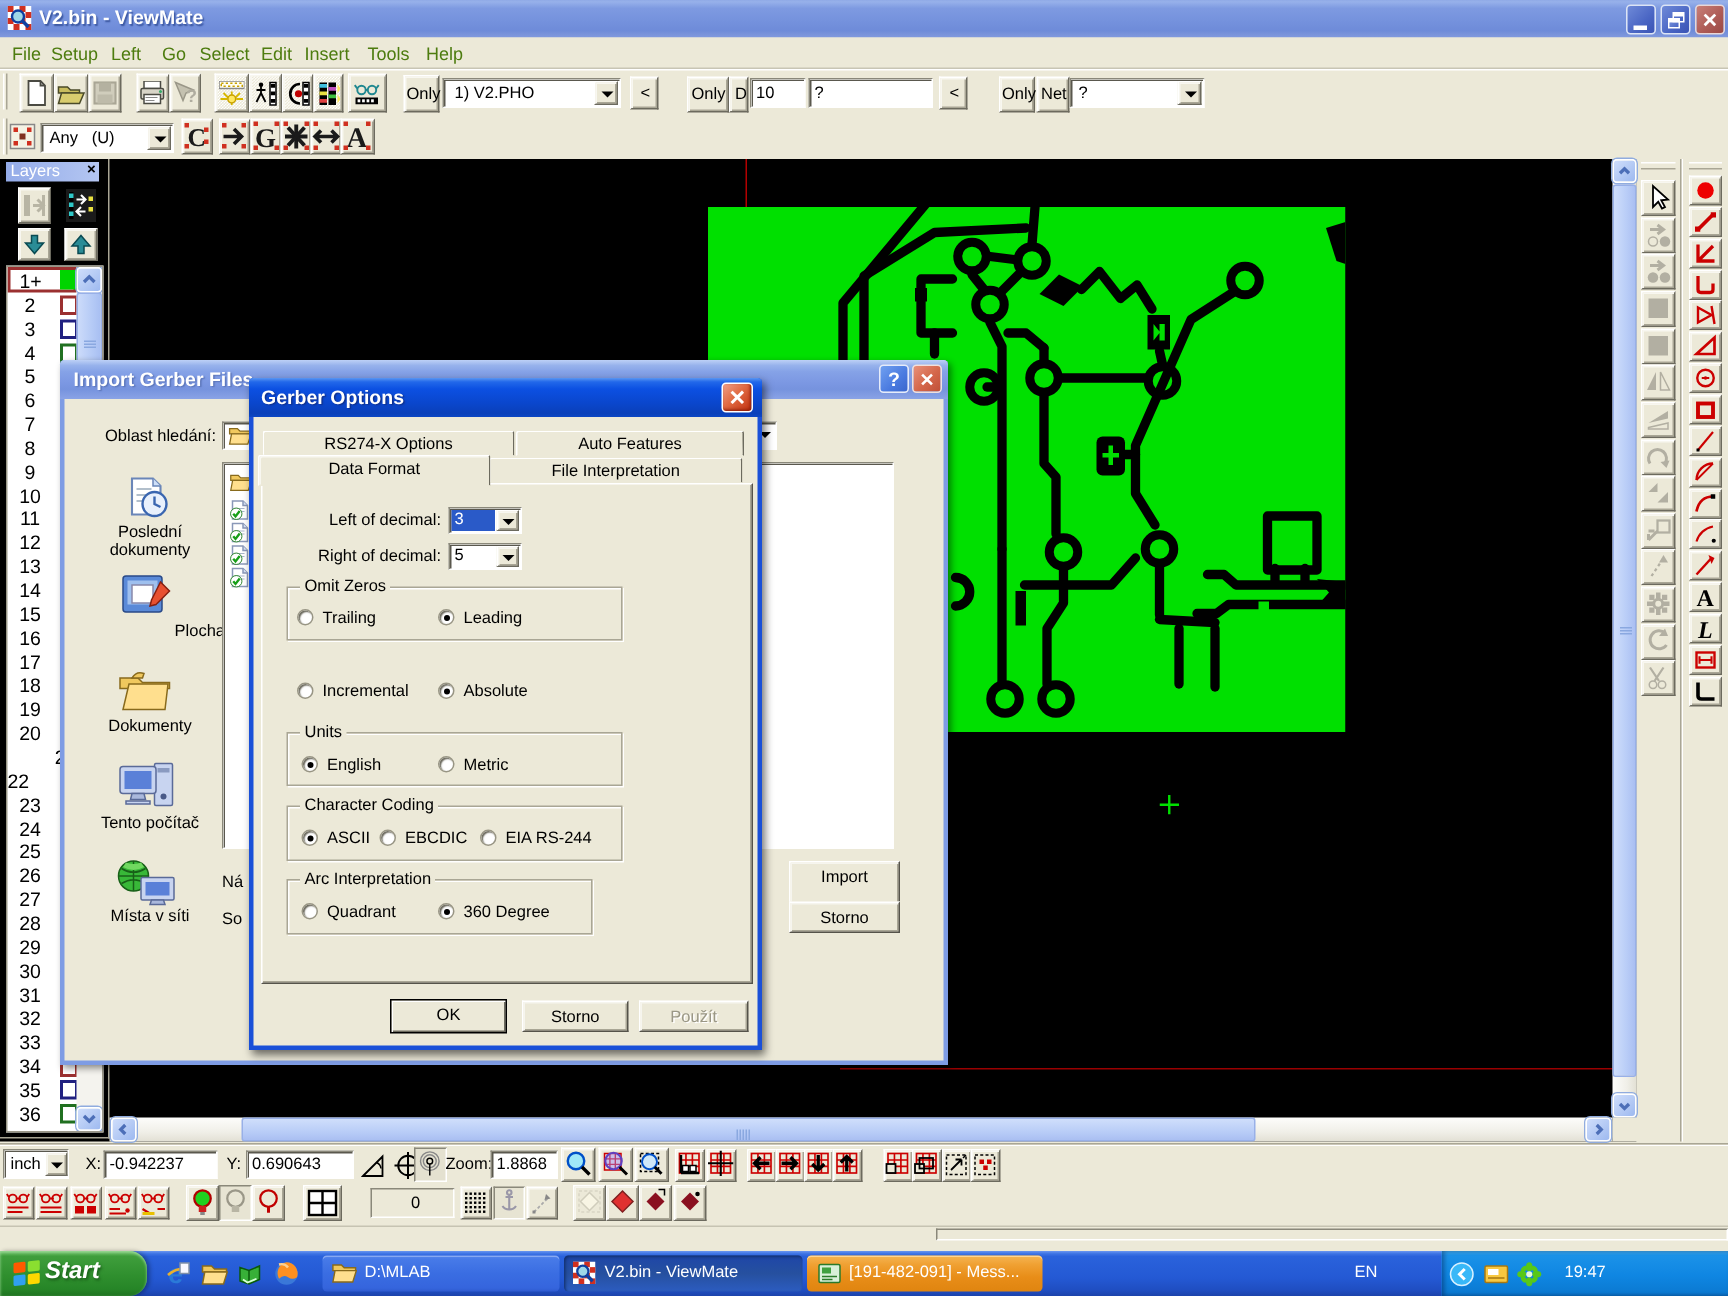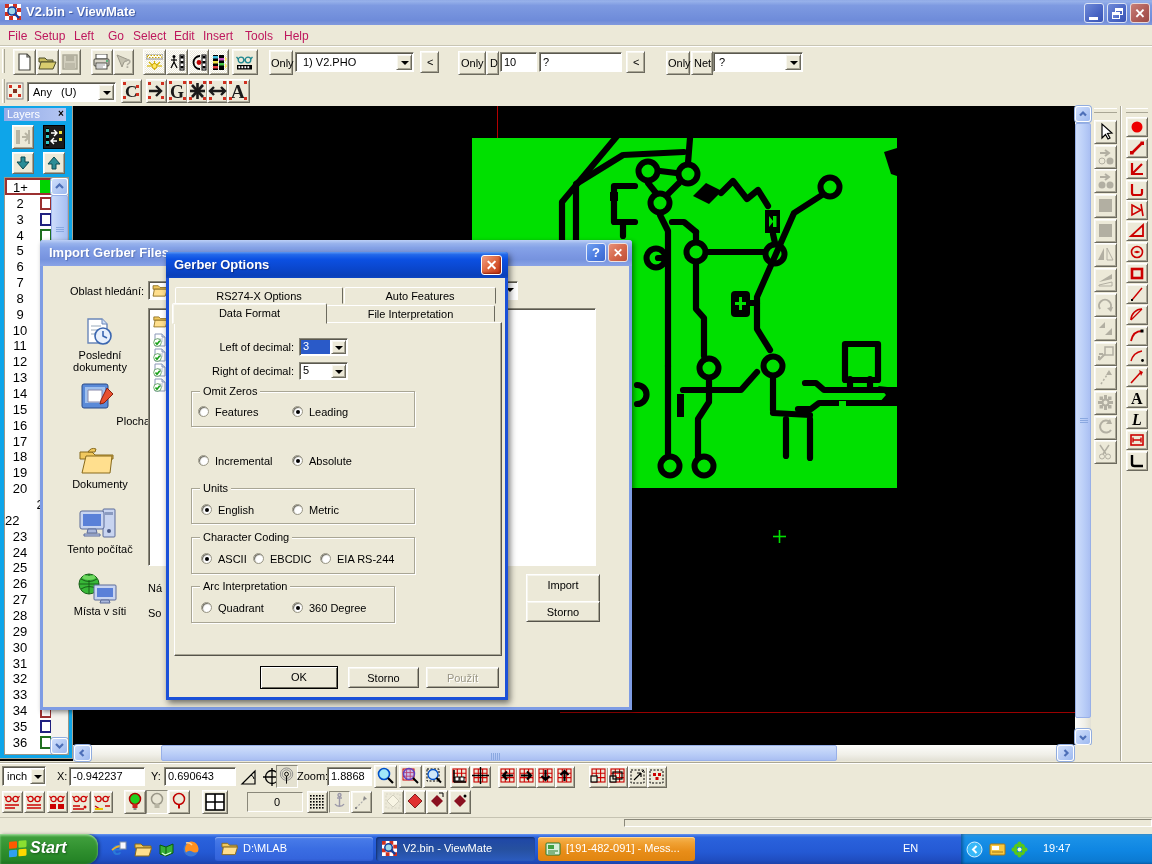--- a/index.html
+++ b/index.html
@@ -41,21 +41,21 @@
   <div class="abs" style="left:1084px;top:3px;width:20px;height:20px;border-radius:3px;border:1px solid #dce4f5;background:linear-gradient(135deg,#6f8ad8 0%,#4a66c4 60%,#3a53b4 100%)">
         <div class="abs" style="left:4px;top:13px;width:9px;height:3px;background:#fff"></div>
       </div>
   <div class="abs" style="left:1107px;top:3px;width:20px;height:20px;border-radius:3px;border:1px solid #dce4f5;background:linear-gradient(135deg,#6f8ad8 0%,#4a66c4 60%,#3a53b4 100%)">
         <div class="abs" style="left:7px;top:4px;width:8px;height:7px;border:1.5px solid #fff;border-top-width:3px"></div>
         <div class="abs" style="left:4px;top:8px;width:8px;height:7px;border:1.5px solid #fff;border-top-width:3px;background:linear-gradient(135deg,#6f8ad8,#4a66c4)"></div>
       </div>
   <div class="abs" style="left:1130px;top:3px;width:20px;height:20px;border-radius:3px;border:1px solid #e8d8d8;background:linear-gradient(135deg,#c87f78 0%,#ad5a55 60%,#9a4a46 100%);color:#fff;font-weight:bold;font-size:13px;text-align:center;line-height:19px">✕</div>
 </div>
 
-<div class="abs" id="menubar" style="left:0;top:25px;width:1152px;height:21px;background:#ece9d8;border-bottom:1px solid #c8c5b4;font-size:12px;color:#be185d">
+<div class="abs" id="menubar" style="left:0;top:25px;width:1152px;height:21px;background:#ece9d8;border-bottom:1px solid #c8c5b4;font-size:12px;color:#4d7c0f">
 <span class="lbl" style="left:8px;top:4px">File</span>
 <span class="lbl" style="left:34px;top:4px">Setup</span>
 <span class="lbl" style="left:74px;top:4px">Left</span>
 <span class="lbl" style="left:108px;top:4px">Go</span>
 <span class="lbl" style="left:133px;top:4px">Select</span>
 <span class="lbl" style="left:174px;top:4px">Edit</span>
 <span class="lbl" style="left:203px;top:4px">Insert</span>
 <span class="lbl" style="left:245px;top:4px">Tools</span>
 <span class="lbl" style="left:284px;top:4px">Help</span>
 </div>
@@ -365,21 +365,21 @@
 </svg>
 
 <svg class="abs" style="left:773px;top:424px" width="13" height="13" viewBox="0 0 13 13">
         <g stroke="#00e000" stroke-width="1.6">
           <line x1="6.5" y1="0" x2="6.5" y2="13"></line>
           <line x1="0" y1="6.5" x2="13" y2="6.5"></line>
         </g>
       </svg>
 </div>
 
-<div class="abs" id="layers" style="left:0;top:106px;width:73px;height:653px;background:#0ea5e9;border-right:1px solid #a9a695;border-bottom:1px solid #a9a695">
+<div class="abs" id="layers" style="left:0;top:106px;width:73px;height:653px;background:#000000;border-right:1px solid #a9a695;border-bottom:1px solid #a9a695">
 <div class="abs" style="left:4px;top:2px;width:62px;height:13px;background:linear-gradient(90deg,#93abe8,#b4c6f2);color:#fff;font-size:11px">
         <span class="lbl" style="left:3px;top:0px">Layers</span>
         <span class="lbl" style="left:54px;top:0px;color:#000;font-weight:bold;font-size:10px">×</span>
       </div>
 <div class="abs bevel2" style="left:12px;top:19px;width:22px;height:24px">
         <svg width="20" height="22" viewBox="0 0 20 22">
           <rect x="3" y="4" width="4" height="14" fill="#b8b5a4"></rect>
           <path d="M9 11h6M12 7l4 4-4 4" stroke="#b8b5a4" stroke-width="2" fill="none"></path>
           <rect x="15" y="4" width="2" height="14" fill="#b8b5a4"></rect>
         </svg>
@@ -1163,21 +1163,21 @@
           <span class="lbl" style="left:3px;top:1px">5</span>
           <div class="abs bevel2" style="left:31px;top:1px;width:15px;height:14px">
             <div class="cb-arrow" style="left:3px;top:5px"></div>
           </div>
         </div>
 
 <div class="group" style="left:22px;top:113px;width:224px;height:36px">
           <span class="gtitle">Omit Zeros</span>
         </div>
 <div class="radio" style="left:29px;top:128px"></div>
-        <span class="lbl" style="left:46px;top:128px">Features</span>
+        <span class="lbl" style="left:46px;top:128px">Trailing</span>
 <div class="radio on" style="left:123px;top:128px"></div>
         <span class="lbl" style="left:140px;top:128px">Leading</span>
 
 <div class="radio" style="left:29px;top:177px"></div>
         <span class="lbl" style="left:46px;top:177px">Incremental</span>
 <div class="radio on" style="left:123px;top:177px"></div>
         <span class="lbl" style="left:140px;top:177px">Absolute</span>
 
 <div class="group" style="left:22px;top:210px;width:224px;height:36px">
           <span class="gtitle">Units</span>

